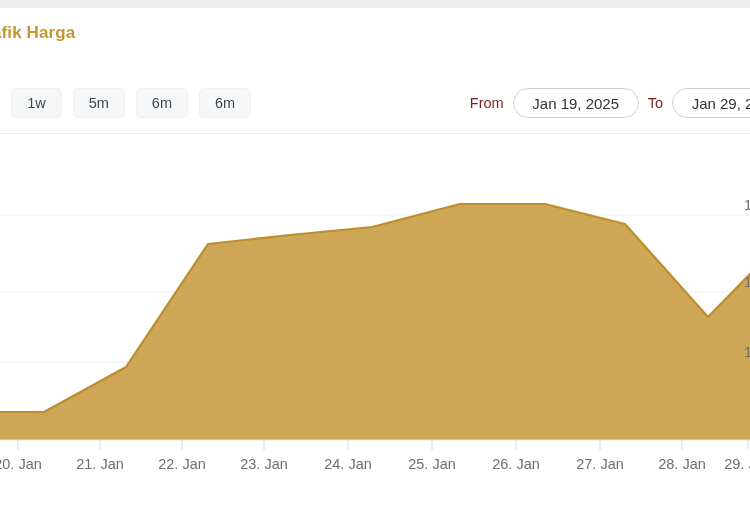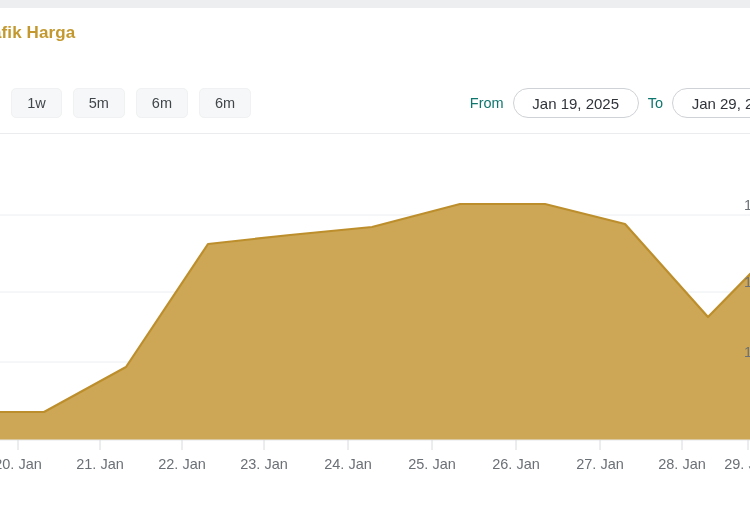--- a/index.html
+++ b/index.html
@@ -73,21 +73,21 @@
   .date-group {
     position: absolute;
     right: -48px; top: 0;
     display: flex;
     align-items: center;
     gap: 9px;
     height: 34px;
   }
   .date-label {
     font-size: 14.5px;
-    color: #0f766e;
+    color: #7f1d1d;
     white-space: nowrap;
   }
   .date-field {
     display: inline-flex;
     align-items: center;
     justify-content: center;
     height: 30px;
     min-width: 126px;
     padding: 0 11px;
     background: #ffffff;

